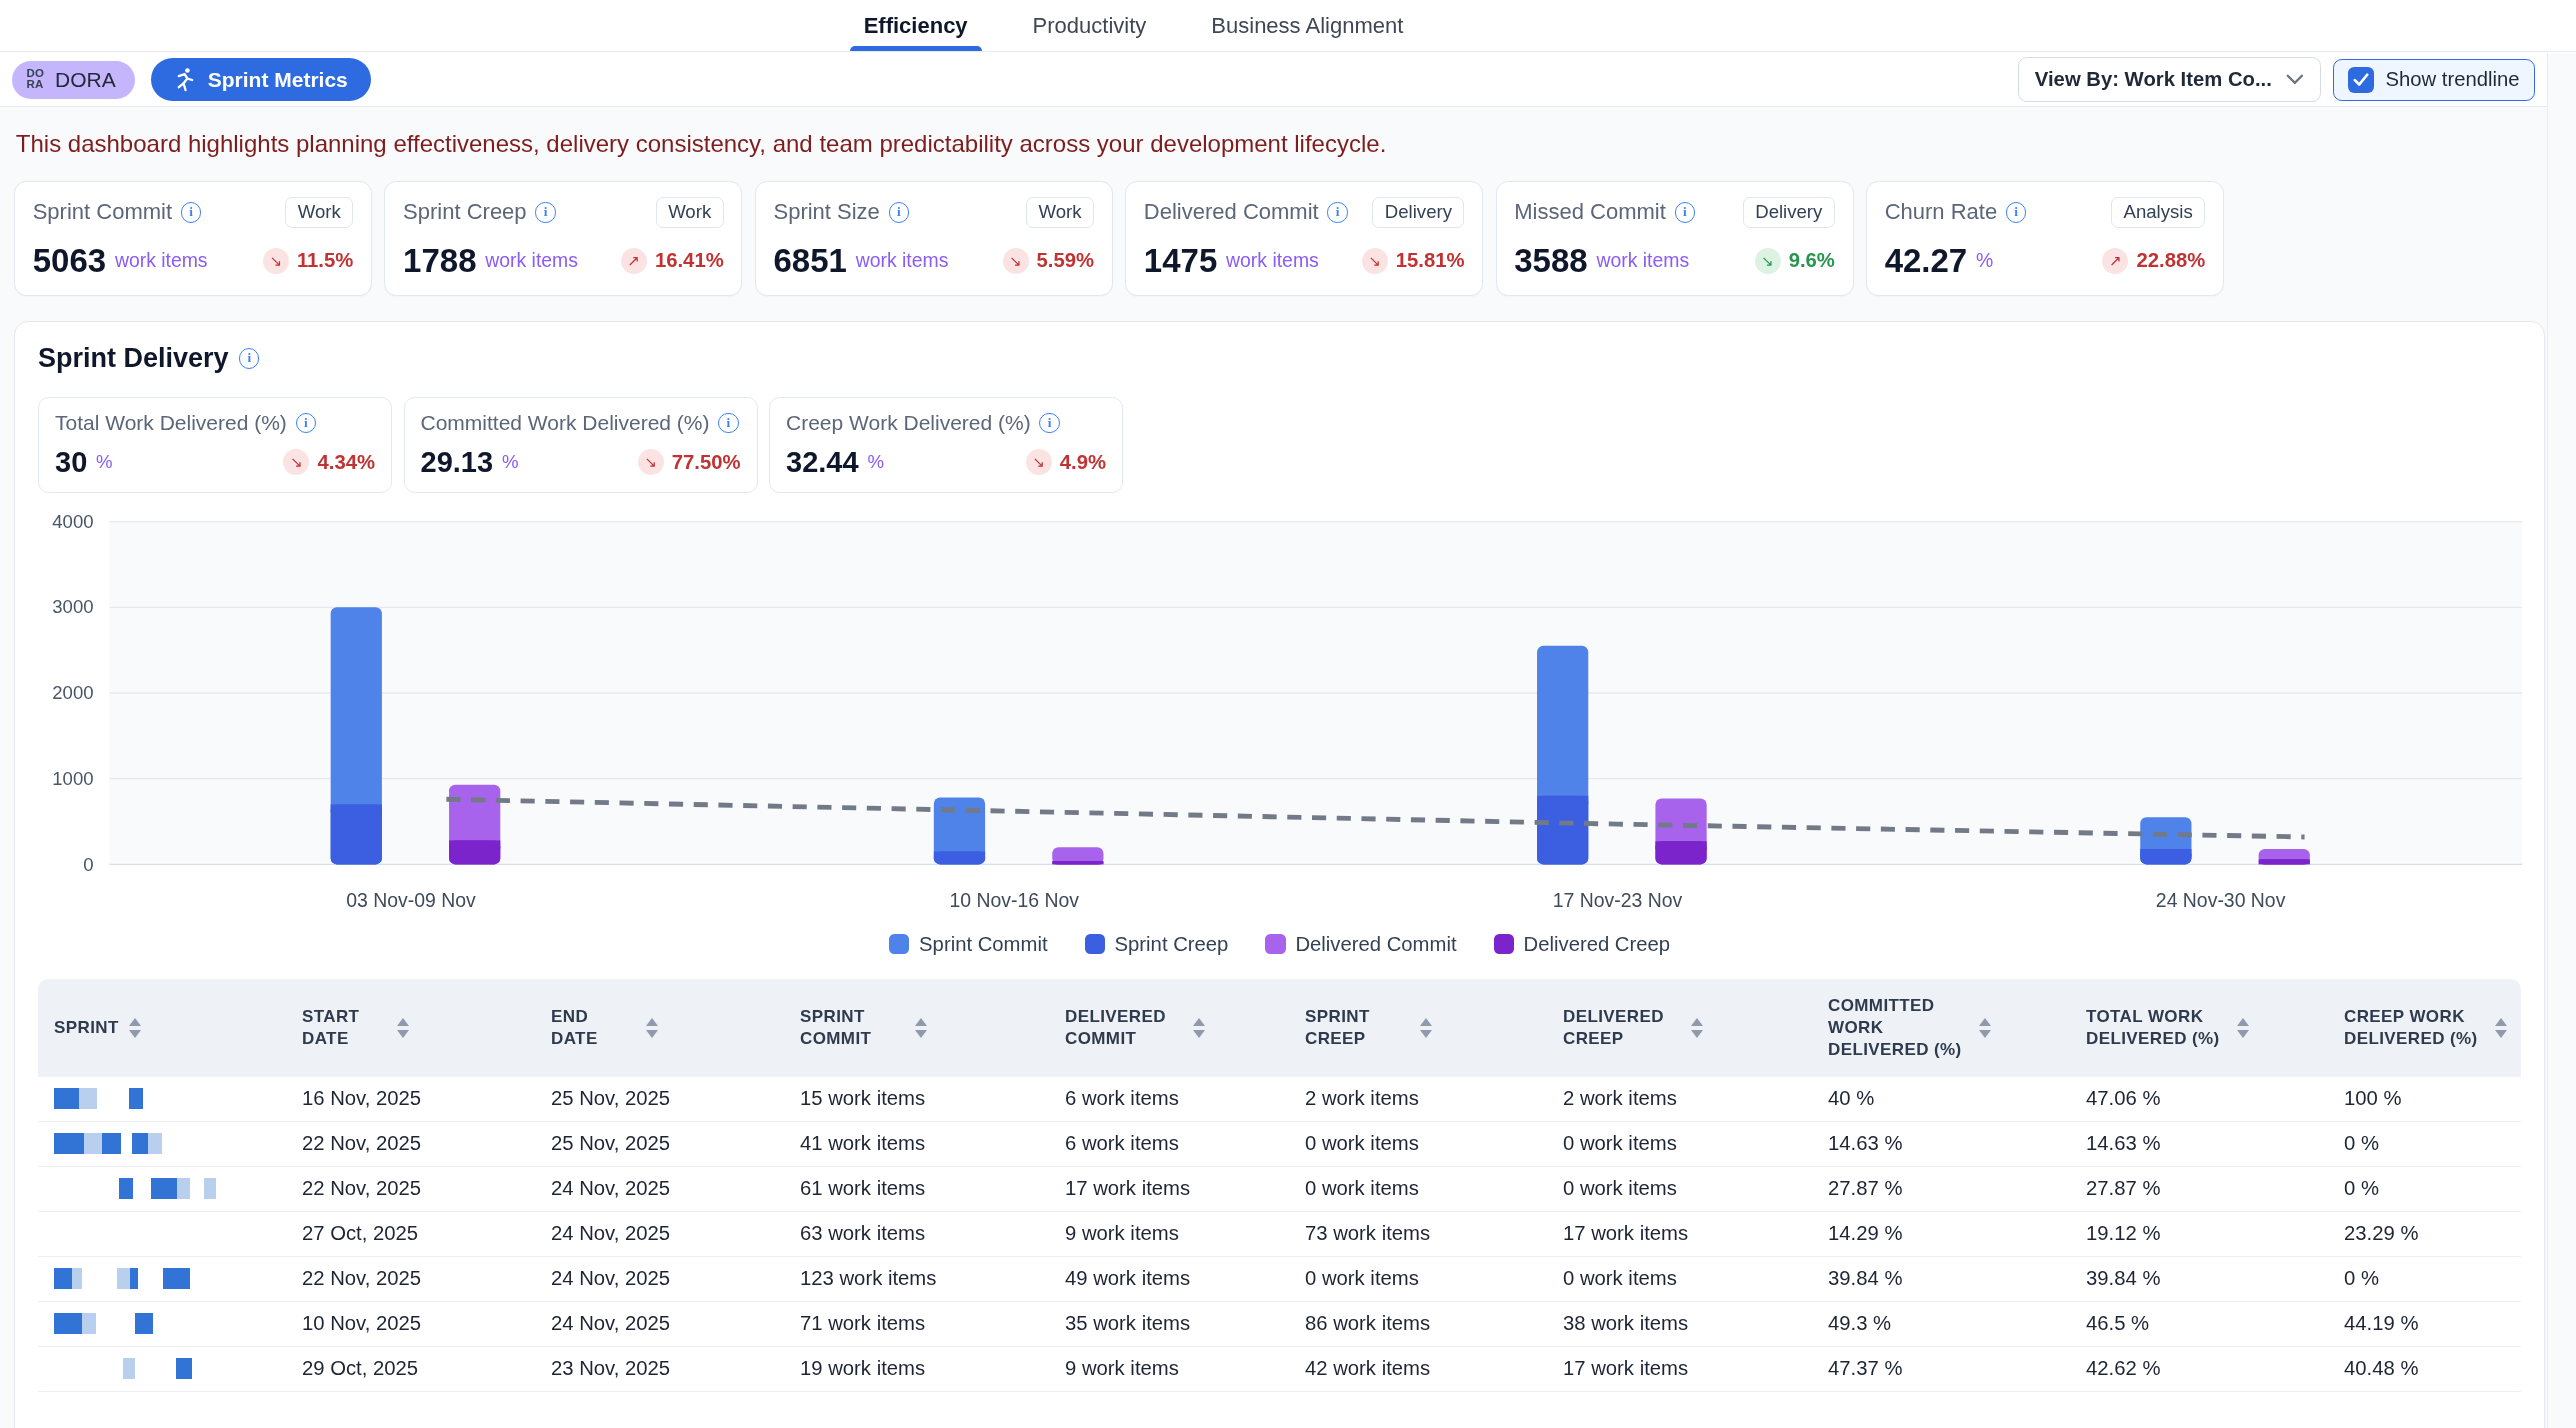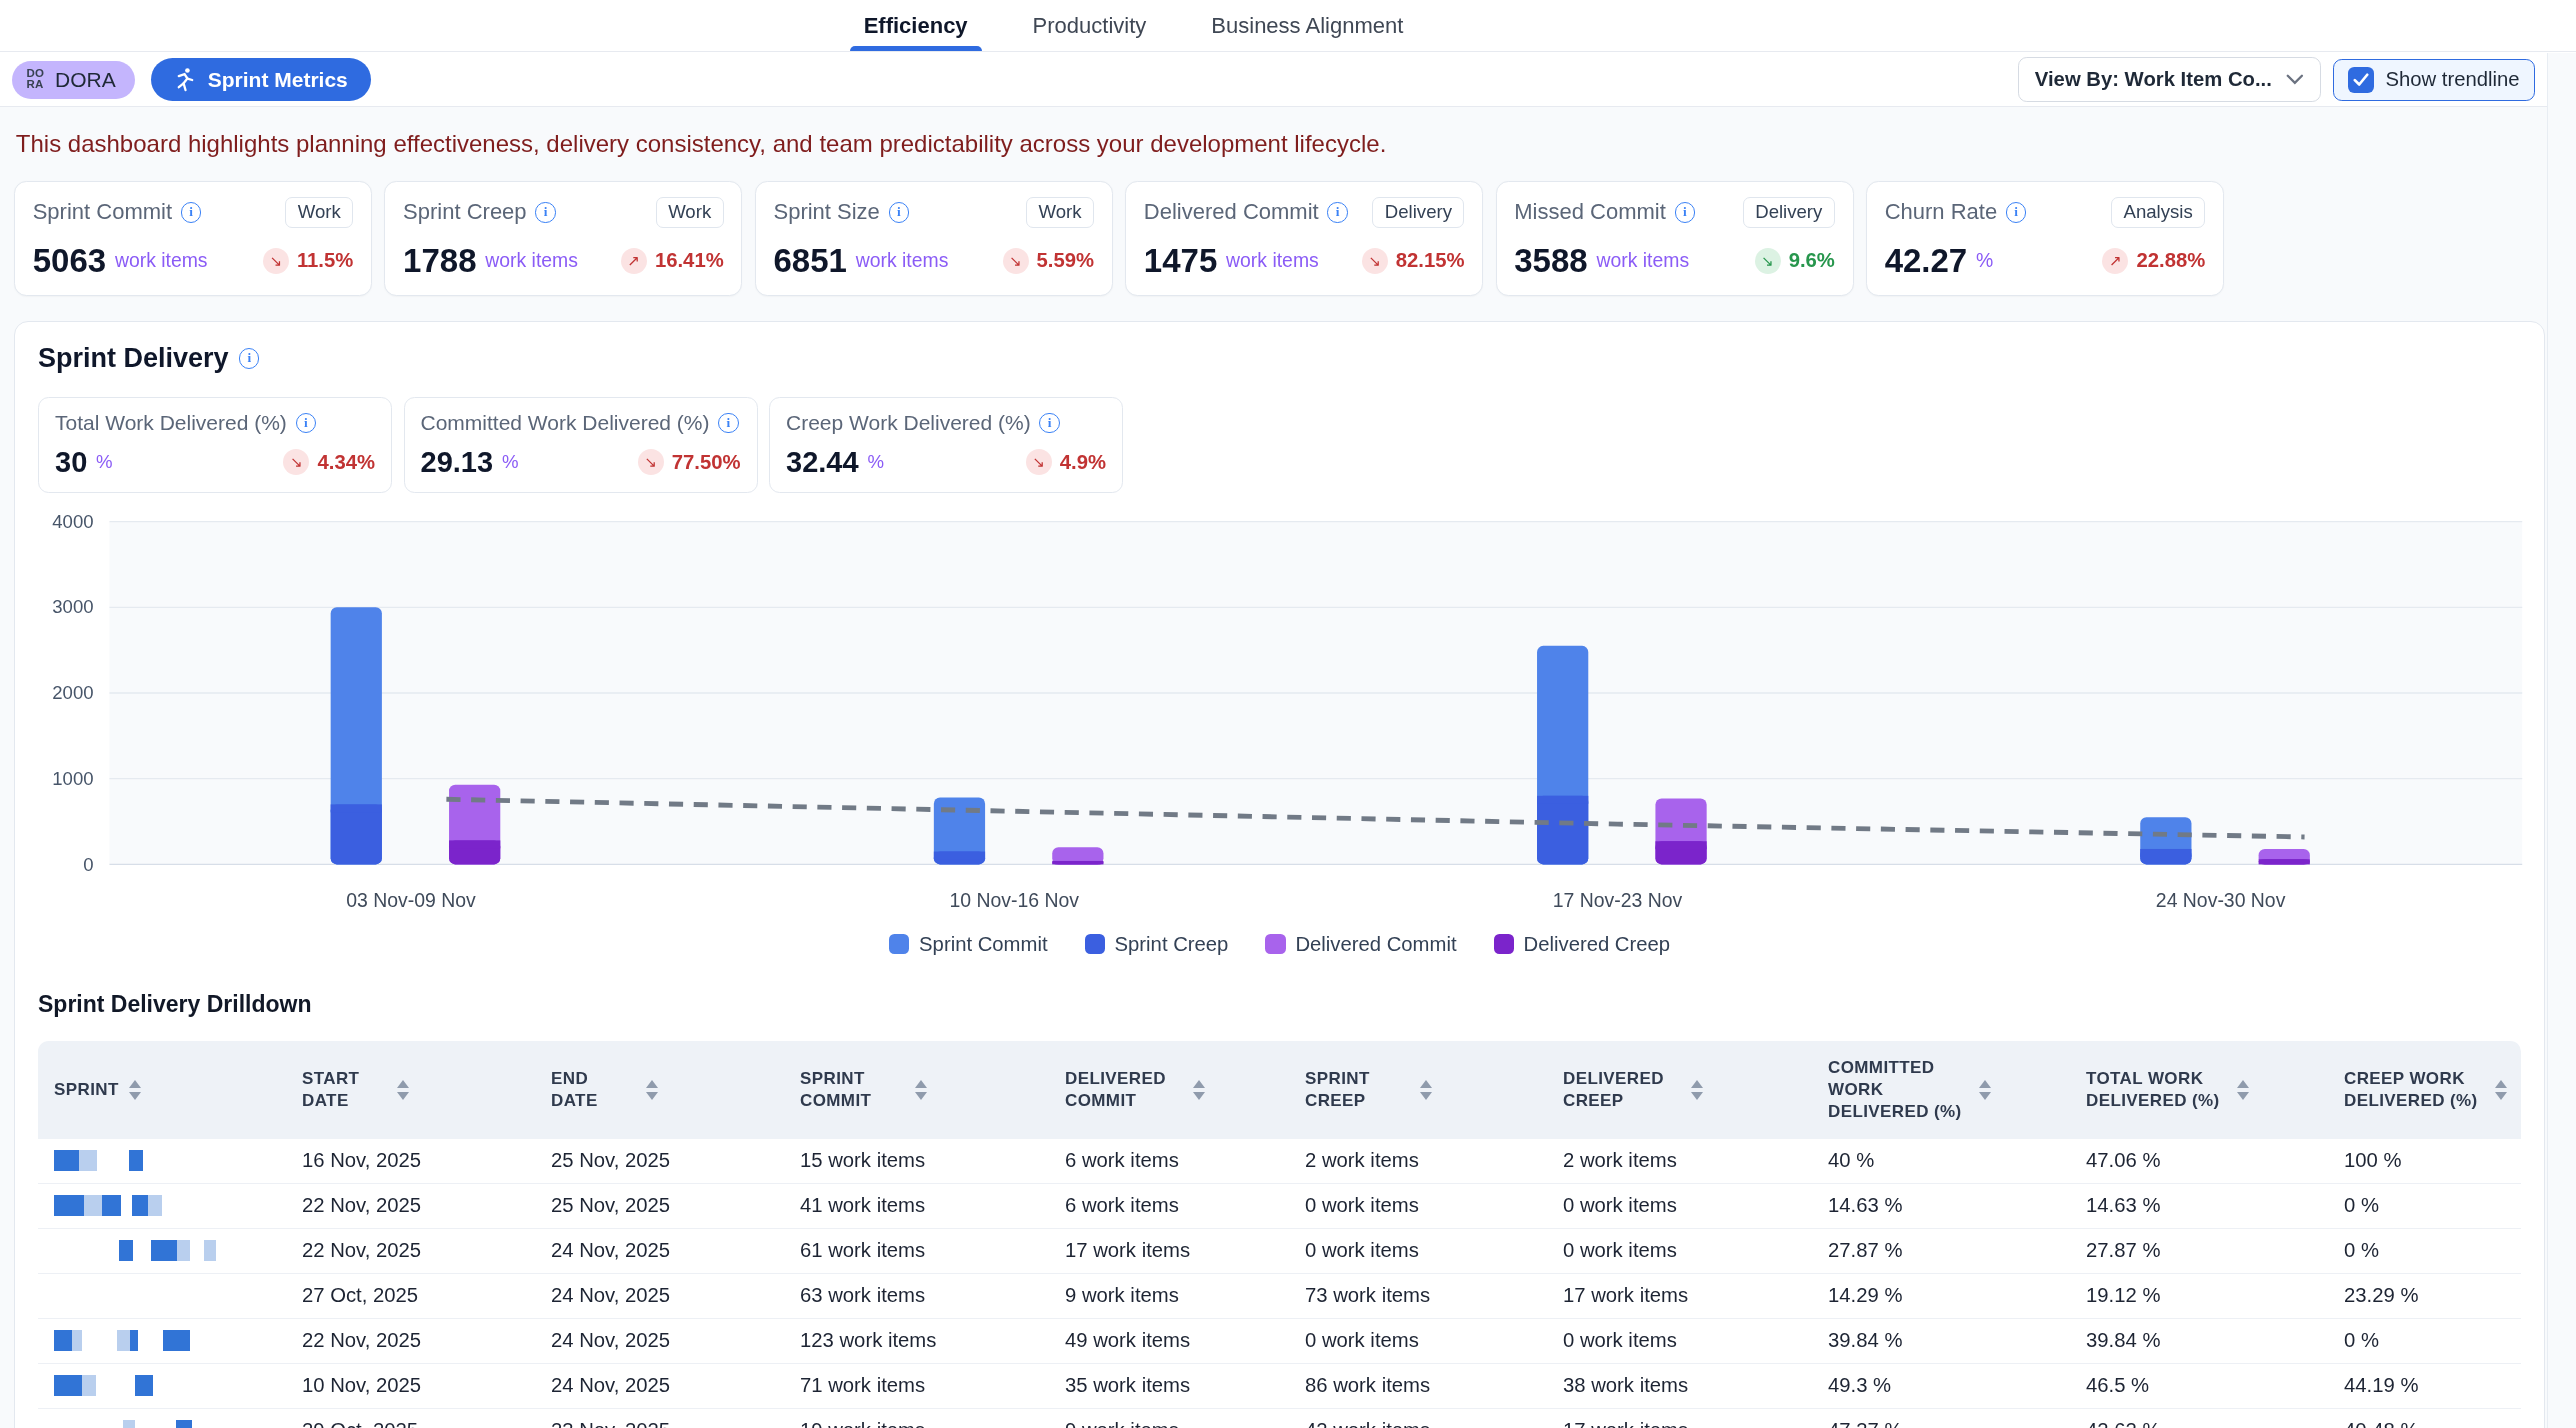--- a/index.html
+++ b/index.html
@@ -201,21 +201,21 @@
           <div class="mcard-top">
             <span class="mcard-title">Delivered Commit</span>
             <span class="info">i</span>
             <span class="badge">Delivery</span>
           </div>
           <div class="vrow">
             <span class="val">1475</span>
             <span class="unit">work items</span>
             <span class="trend bad">
               <span class="tr-circ">↘</span>
-              <span class="tr-txt">82.15%</span>
+              <span class="tr-txt">15.81%</span>
             </span>
           </div>
         </div>
         <div class="mcard">
           <div class="mcard-top">
             <span class="mcard-title">Missed Commit</span>
             <span class="info">i</span>
             <span class="badge">Delivery</span>
           </div>
           <div class="vrow">
@@ -349,21 +349,20 @@
           <span class="leg-item">
             <span class="leg-sw" style="background: rgb(168, 99, 236);"></span>
             <span>Delivered Commit</span>
           </span>
           <span class="leg-item">
             <span class="leg-sw" style="background: rgb(123, 36, 203);"></span>
             <span>Delivered Creep</span>
           </span>
         </div>
 
-      <div class="dd-title">Sprint Delivery Drilldown</div>
       <div class="tbl">
         <div class="thead" id="thead">
             <div class="th">
               <span style="max-width: 883px;">Sprint</span>
               <span class="sorter">
                 <span class="car-up"></span>
                 <span class="car-dn"></span>
               </span>
             </div>
             <div class="th">

